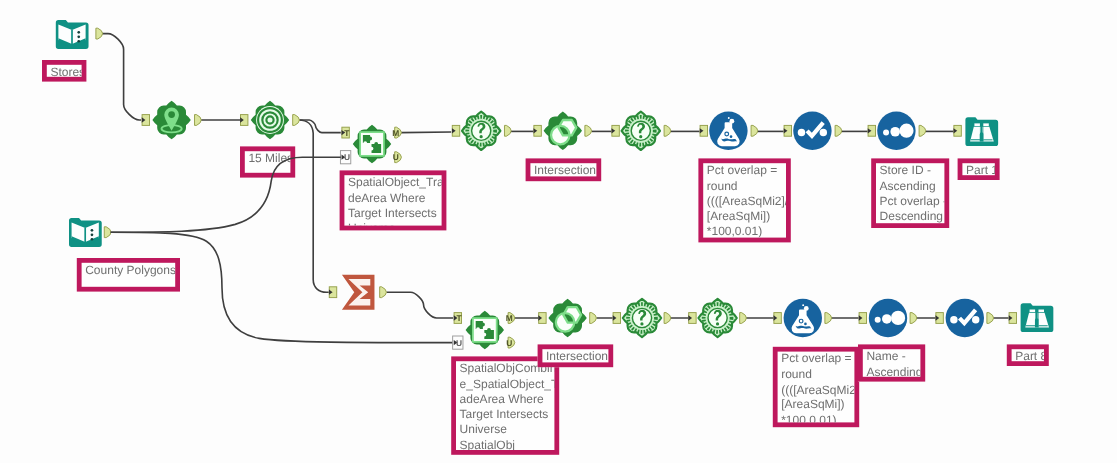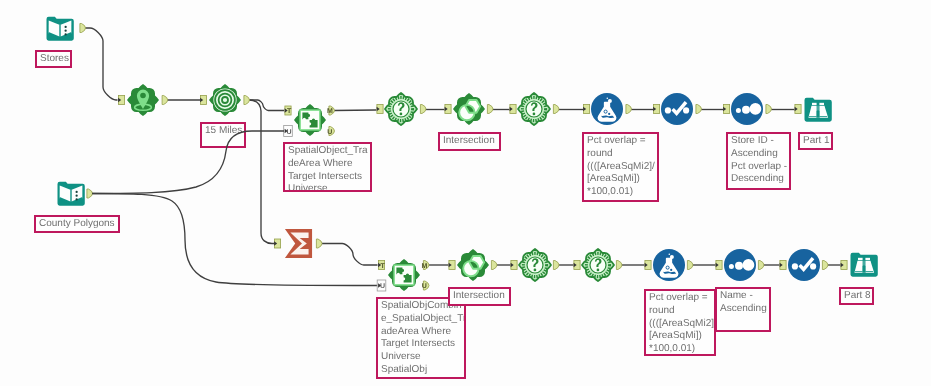--- a/index.html
+++ b/index.html
@@ -2,21 +2,21 @@
 <html><head>
 <meta charset="utf-8">
 <style>
   html,body{margin:0;padding:0;}
   *{-webkit-font-smoothing:antialiased;text-rendering:geometricPrecision;}
   body{width:931px;height:386px;background:#fdfdfd;
        font-family:"Liberation Sans",sans-serif;overflow:hidden;position:relative;}
   #wires,#anchors,#wires-top{position:absolute;left:0;top:0;}
   #wires-top{pointer-events:none;}
   .tool{position:absolute;}
-  .note{position:absolute;border:2px solid #be185d;background:#fefefe;color:#6f6f6f;
+  .note{position:absolute;border:4px solid #be185d;background:#fefefe;color:#6f6f6f;
         font-size:10px;line-height:12.8px;box-sizing:border-box;white-space:pre;
         padding:1px 0 0 3px;overflow:hidden;}
   svg{display:block;overflow:visible;}
 </style>
 </head>
 <body>
 
 <svg id="wires" viewBox="0 0 931 386" width="931" height="386">
   <path d="M85.0,28.0 L90.0,28.0 C94.9,28.0 103.0,36.1 103.0,41.0 L103.0,87.0 C103.0,91.9 111.1,100.0 116.0,100.0 L117.5,100.0" fill="none" stroke="#3f3f3f" stroke-width="1.35"></path>
   <path d="M167.2,100.0 L200.0,100.0" fill="none" stroke="#3f3f3f" stroke-width="1.35"></path>
@@ -416,31 +416,31 @@
 <div class="note" style="left:582px;top:132px;width:77px;height:70px">Pct overlap =
 round
 ((([AreaSqMi2]/
 [AreaSqMi])
 *100,0.01)</div>
 <div class="note" style="left:726px;top:132px;width:65px;height:58px">Store ID -
 Ascending
 Pct overlap -
 Descending</div>
 <div class="note" style="left:798px;top:132px;width:35px;height:18px">Part 1</div>
-<div class="note" style="left:34px;top:215px;width:86px;height:18px">County Polygons</div>
+<div class="note" style="left:64px;top:215px;width:86px;height:28px">County Polygons</div>
 <div class="note" style="left:376px;top:297px;width:90px;height:82px">SpatialObjCombin
 e_SpatialObject_Tr
 adeArea Where
 Target Intersects
 Universe
 SpatialObj</div>
 <div class="note" style="left:644px;top:289px;width:72px;height:67px">Pct overlap =
 round
 ((([AreaSqMi2]/
 [AreaSqMi])
 *100,0.01)</div>
-<div class="note" style="left:715px;top:287px;width:56px;height:45px">Name -
+<div class="note" style="left:715px;top:287px;width:56px;height:31px">Name -
 Ascending</div>
 <div class="note" style="left:839px;top:287px;width:35px;height:18px">Part 8</div>
 <div class="note" style="left:448px;top:287px;width:63px;height:19px">Intersection</div>
 <svg id="wires-top" viewBox="0 0 931 386" width="931" height="386">
   <path d="M92,193.5 C136,193.5 172,193.5 196,187 C216,181 224,167 226,151 C228,136 238,131 252,131 L284,131" fill="none" stroke="#3f3f3f" stroke-width="1.35"></path>
 </svg>
 
 </body></html>

